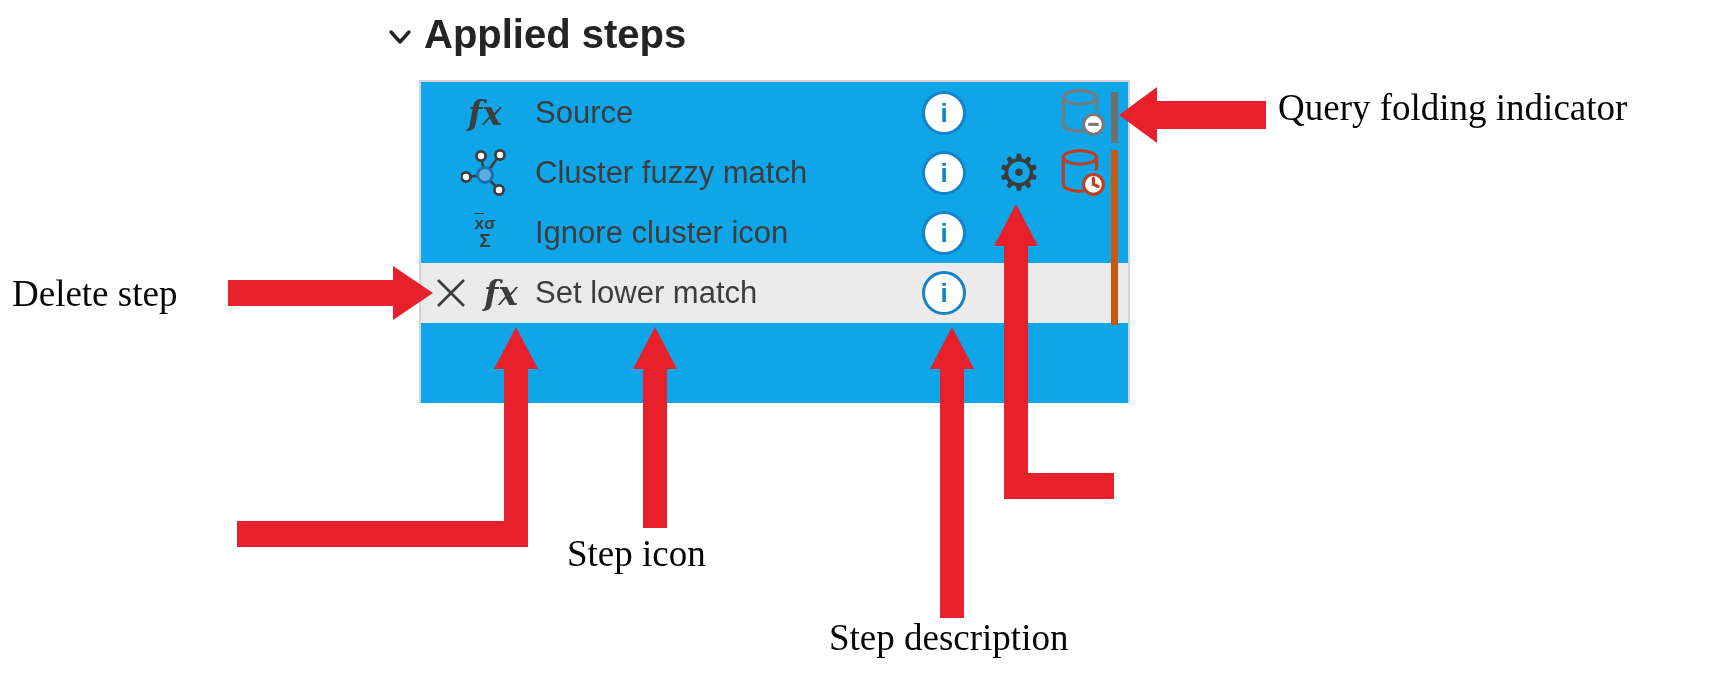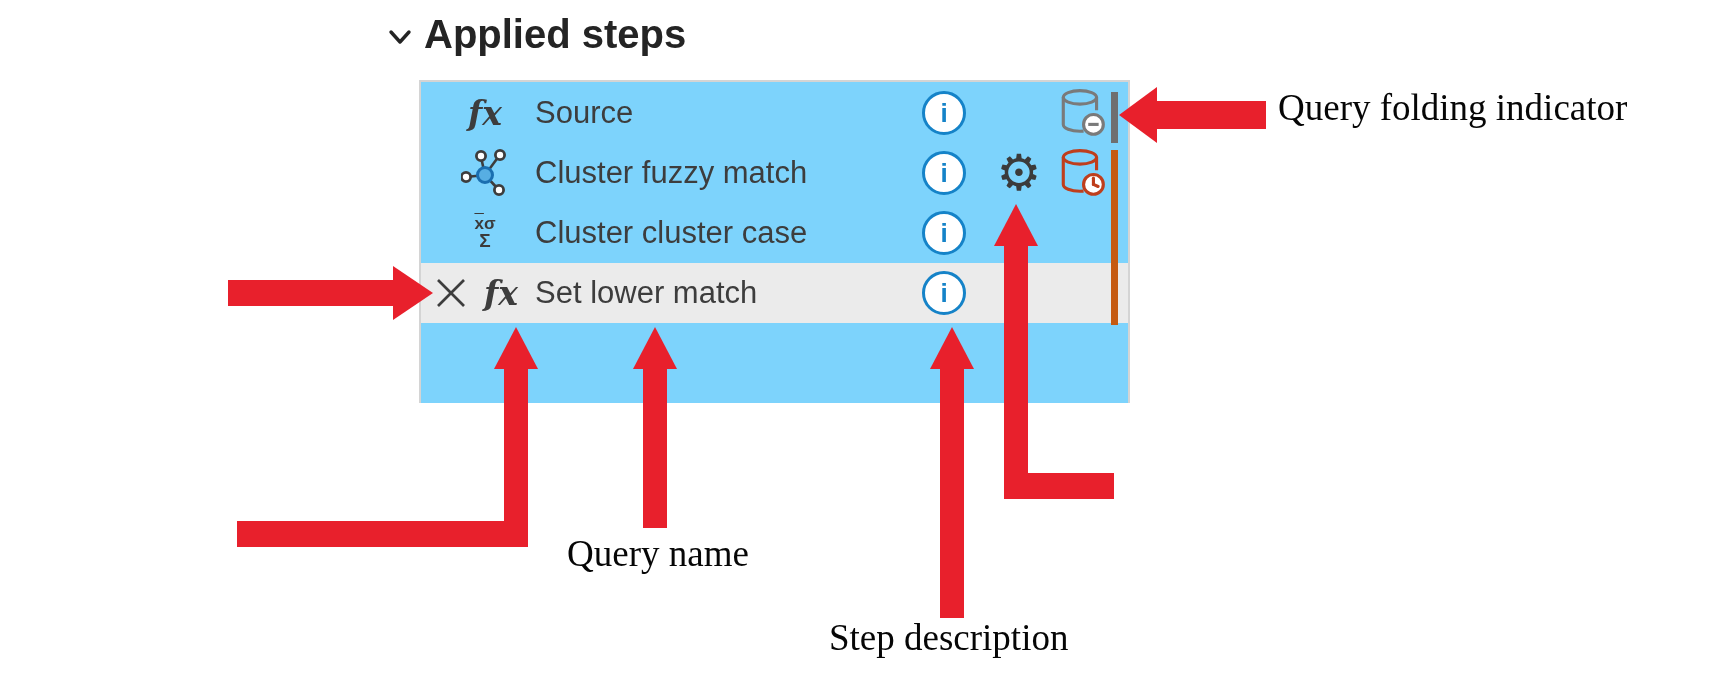--- a/index.html
+++ b/index.html
@@ -4,21 +4,21 @@
 <style>
   html,body{margin:0;padding:0;background:#fff;}
   .canvas{position:relative;width:1713px;height:680px;background:#fff;overflow:hidden;
           font-family:"Liberation Sans",sans-serif;color:#3d3d3d;}
 
   
   .hdr-chevron{position:absolute;left:388px;top:26px;width:24px;height:22px;}
   .hdr-title{position:absolute;left:424px;top:12px;font-size:40px;font-weight:700;color:#242424;letter-spacing:0;}
 
   
-  .panel{position:absolute;left:419px;top:80px;width:711px;height:323px;background:#7dd3fc;
+  .panel{position:absolute;left:419px;top:80px;width:711px;height:323px;background:#0ea5e9;
          border-top:2px solid #d4d4d4;border-left:2px solid #d4d4d4;border-right:2px solid #d4d4d4;
          box-sizing:border-box;}
   .row{position:absolute;left:0;width:707px;height:60px;}
   .row.r0{top:1px;} .row.r1{top:61px;text-align:right;} .row.r2{top:121px;} .row.r3{top:181px;background:#ebebeb;}
   .x-slot{position:absolute;left:12px;top:14px;width:36px;height:32px;cursor:pointer;}
   .icon-slot{position:absolute;left:36px;top:0;width:56px;height:60px;display:flex;align-items:center;justify-content:center;}
   .fx{font-family:"DejaVu Serif",serif;font-style:italic;font-weight:700;font-size:33px;color:#3d3d3d;line-height:1;}
   .stat-icon{font-size:17px;line-height:0.95;color:#3b3b3b;text-align:center;font-weight:700;}
   .stat-icon .ovl{text-decoration:overline;}
   .stat-icon .sum{font-size:19px;}
@@ -130,21 +130,21 @@
       </svg>
     </div>
 
     <div class="row r2">
       <div class="icon-slot">
         <div class="stat-icon">
           <span class="ovl">x</span><span>σ</span><br>
           <span class="sum">Σ</span>
         </div>
       </div>
-      <div class="step-name">Cluster cluster case</div>
+      <div class="step-name">Ignore cluster icon</div>
       <div class="info">
         <span>i</span>
       </div>
     </div>
 
     <div class="row r3">
       <svg class="x-slot" viewBox="0 0 32 32">
         <line x1="3" y1="3" x2="29" y2="29" stroke="#3d3d3d" stroke-width="2.6"></line>
         <line x1="29" y1="3" x2="3" y2="29" stroke="#3d3d3d" stroke-width="2.6"></line>
       </svg>
@@ -158,30 +158,31 @@
     </div>
 
     <div class="fold-bar gray"></div>
     <div class="fold-bar orange"></div>
   </div>
 
   <div class="head qf-head"></div>
   <div class="shaft red qf-shaft"></div>
   <div class="label qf-label">Query folding indicator</div>
 
+  <div class="label del-label">Delete step</div>
   <div class="shaft red del-shaft"></div>
   <div class="head del-head"></div>
 
   <div class="head si-head"></div>
   <div class="shaft red si-vshaft"></div>
   <div class="shaft red si-hshaft"></div>
 
   <div class="head sn-head"></div>
   <div class="shaft red sn-shaft"></div>
-  <div class="label sn-label">Query name</div>
+  <div class="label sn-label">Step icon</div>
 
   <div class="head sd-head"></div>
   <div class="shaft red sd-shaft"></div>
   <div class="label sd-label">Step description</div>
 
   <div class="head ss-head"></div>
   <div class="shaft red ss-vshaft"></div>
   <div class="shaft red ss-hshaft"></div>
 
 </div>

